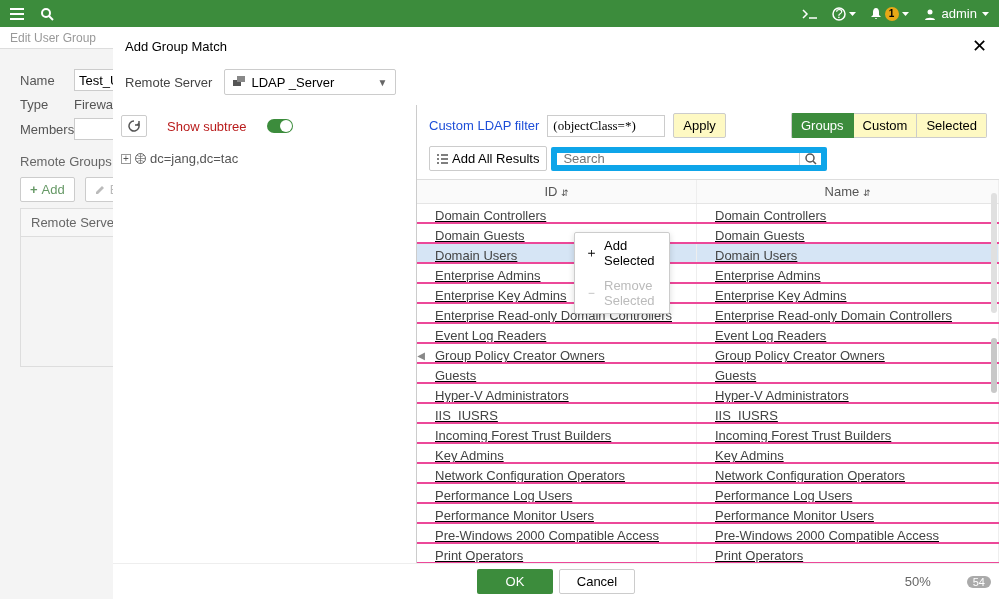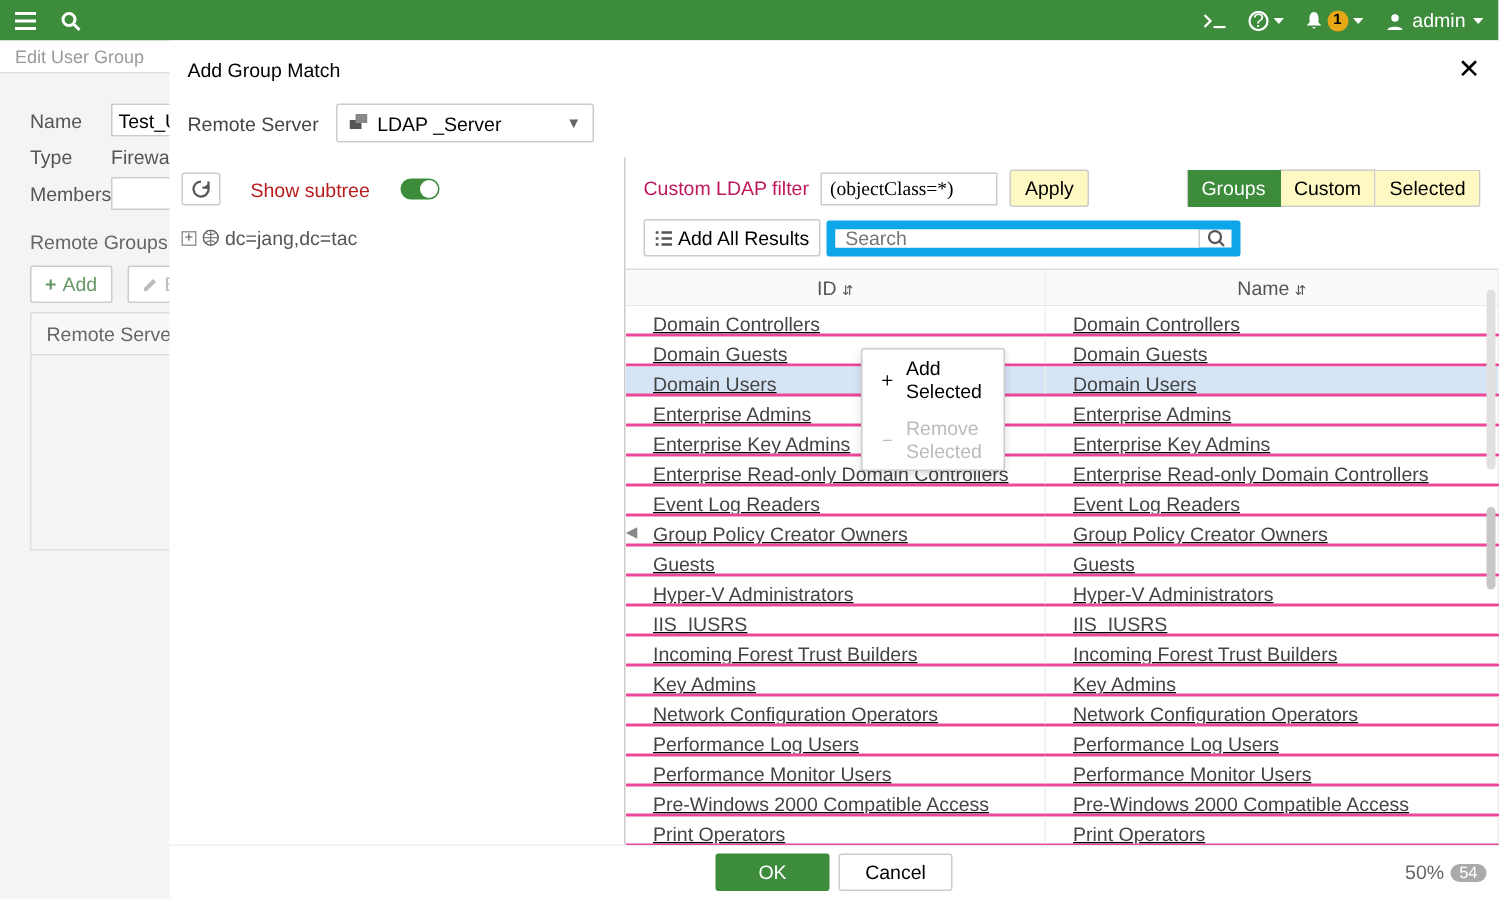--- a/index.html
+++ b/index.html
@@ -30,21 +30,21 @@
   .select .caret { margin-left: auto; font-size: 10px; color: #666; }
   .split { display: flex; flex: 1; min-height: 0; }
   .left-pane { width: 304px; border-right: 1px solid #ccc; padding: 10px 8px; position: relative; }
   .left-tools { display: flex; align-items: center; gap: 20px; }
   .refresh { border: 1px solid #ccc; padding: 4px 6px; border-radius: 2px; }
   .toggle { width: 26px; height: 14px; background: #3c8c3c; border-radius: 7px; position: relative; }
   .toggle::after { content: ''; position: absolute; right: 1px; top: 1px; width: 12px; height: 12px; background: white; border-radius: 50%; }
   .tree { margin-top: 14px; font-size: 13px; color: #555; display: flex; align-items: center; gap: 4px; }
   .right-pane { flex: 1; display: flex; flex-direction: column; min-width: 0; position: relative; }
   .filt-row { display: flex; align-items: center; gap: 8px; padding: 8px 12px; justify-content: flex-start; }
-  .filt-row label { font-size: 13px; color: #be185d; }
+  .filt-row label { font-size: 13px; color: #1d4ed8; }
   .filt-row input { border: 1px solid #ccc; height: 22px; padding: 0 5px; }
   .pill-btn { border: 1px solid #ccc; border-radius: 2px; padding: 4px 9px; background: #fef9c3; font-size: 13px; }
   .pill-btn.active { background: #3c8c3c; color: white; border-color: #3c8c3c; }
   .tabs-right { margin-left: auto; display: flex; }
   .tabs-right .pill-btn { border-radius: 0; border-left: none; }
   .tabs-right .pill-btn:first-child { border-left: 1px solid #ccc; border-radius: 2px 0 0 2px; }
   .tabs-right .pill-btn:last-child { border-radius: 0 2px 2px 0; }
   .search-row { display: flex; align-items: center; gap: 4px; padding: 0 12px 8px 12px; }
   .addall { border: 1px solid #ccc; border-radius: 2px; padding: 4px 7px; font-size: 13px; display: inline-flex; align-items: center; gap: 4px; }
   .search-wrap { display: flex; border: 6px solid #0ea5e9; border-radius: 2px; height: 24px; flex: 0 0 276px; }
@@ -59,21 +59,21 @@
   .grid-hdr .cell { text-align: center; font-weight: normal; color: #555; }
   .grid-row { border-bottom: 2px solid #ec4899; height: 20px; text-decoration: underline; }
   .grid-row.sel { background: #d6e5f5; }
   .ctx-menu { position: absolute; background: #fff; border: 1px solid #ccc; border-radius: 2px; box-shadow: 0 2px 6px rgba(0,0,0,0.15); width: 96px; }
   .ctx-item { padding: 5px 10px; font-size: 12px; display: flex; align-items: center; gap: 6px; }
   .ctx-item.disab { color: #bbb; }
   .footer { height: 36px; display: flex; align-items: center; justify-content: center; gap: 6px; border-top: 1px solid #eee; position: relative; }
   .btn-ok { background: #3c8c3c; color: white; border: none; padding: 5px 0; width: 76px; border-radius: 2px; }
   .btn-cancel { background: white; border: 1px solid #ccc; padding: 4px 0; width: 76px; border-radius: 2px; }
   .pct { position: absolute; right: 8px; font-size: 12px; color: #666; display: flex; align-items: center; gap: 4px; }
-  .badge { background: #aaa; color: white; border-radius: 8px; padding: 0 6px; font-size: 11px; }
+  .badge { background: #aaa; color: white; border-radius: 8px; padding: 0 6px; font-size: 11px; margin-left: 32px; }
   .collapse-handle { position: absolute; left: -1px; top: 240px; width: 10px; height: 20px; display: flex; align-items: center; justify-content: center; font-size: 10px; color: #888; }
   .notif-badge { background: #e6a817; color: #000; border-radius: 50%; width: 14px; height: 14px; font-size: 10px; display: inline-flex; align-items: center; justify-content: center; font-weight: bold; }
   .scroll-bar { width: 9px; background: transparent; position: absolute; right: 0; top: 88px; bottom: 36px; }
   .scroll-thumb { position: absolute; right: 2px; width: 6px; background: #c8c8c8; border-radius: 3px; top: 145px; height: 55px; }
   .scroll-thumb2 { position: absolute; right: 2px; width: 6px; background: #e0e0e0; border-radius: 3px; top: 0; height: 120px; }
   svg { display: block; }
 </style>
 </head>
 <body>
 

